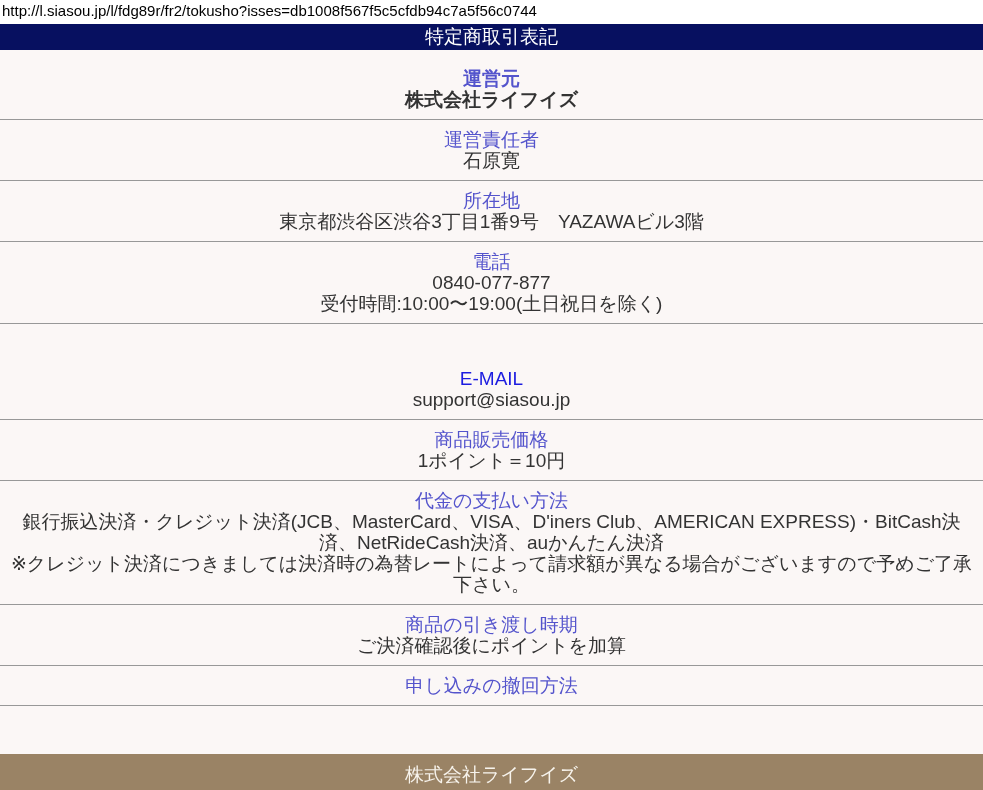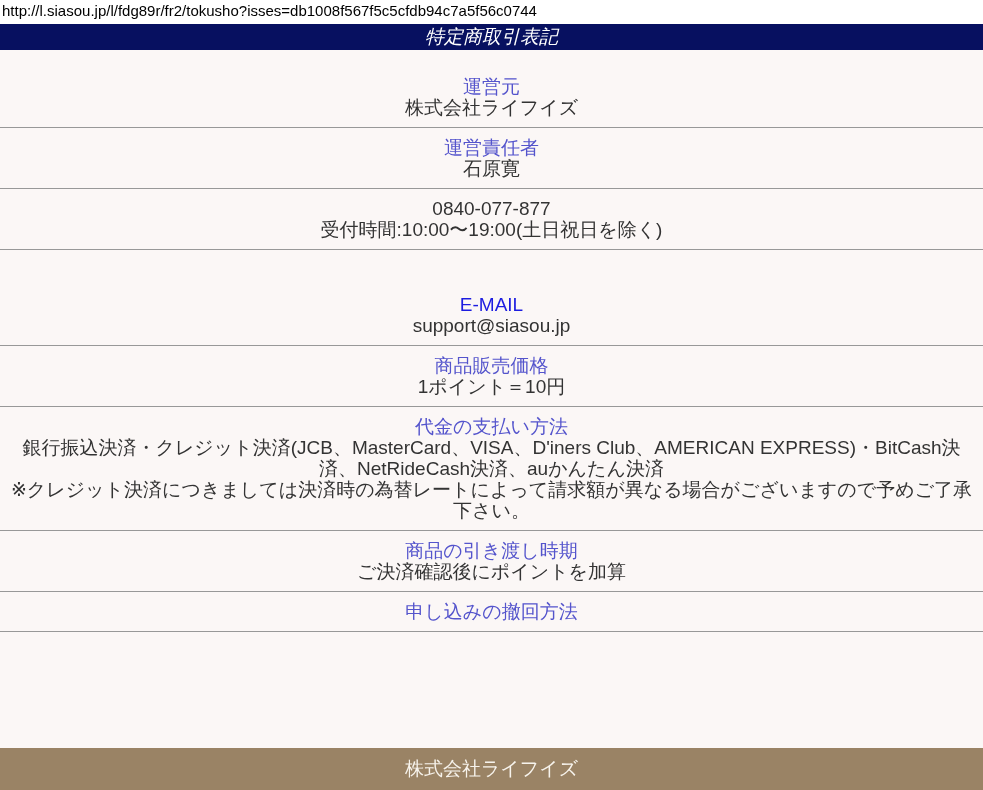--- a/index.html
+++ b/index.html
@@ -33,35 +33,35 @@
     white-space:nowrap;
     overflow:hidden;
   }
   .title-bar{
     background:var(--header-bg);
     color:var(--header-text);
     text-align:center;
     font-size:19px;
     line-height:20px;
     padding:3px 0;
-    font-style:italic;
   }
   .info-table{
     background:var(--row-bg);
   }
   .row{
     text-align:center;
     padding:9px 8px;
     border-bottom:1px solid var(--border);
     font-size:19px;
     line-height:21px;
     color:var(--value-text);
   }
   .row.first{
-    padding-top:26px;
+    padding-top:18px;
+    font-weight:bold;
   }
   .row-label{
     color:var(--label-blue);
   }
   .row-label.email{
     color:var(--email-blue);
     margin-top:35px;
   }
   .row-line{
     color:var(--value-text);
@@ -101,22 +101,29 @@
         </div>
   </section>
 
   <section class="row">
     <div class="row-label">運営責任者</div>
     <div class="row-lines">
           <div class="row-line">石原寛</div>
         </div>
   </section>
 
+  <section class="row">
+    <div class="row-label">所在地</div>
+    <div class="row-lines">
+          <div class="row-line">東京都渋谷区渋谷3丁目1番9号　YAZAWAビル3階</div>
+        </div>
+  </section>
 
   <section class="row">
+    <div class="row-label">電話</div>
     <div class="row-lines">
           <div class="row-line">0840-077-877</div>
           <div class="row-line">受付時間:10:00〜19:00(土日祝日を除く)</div>
         </div>
   </section>
 
   <section class="row">
     <div class="row-label email">E-MAIL</div>
     <div class="row-lines">
           <div class="row-line">support@siasou.jp</div>

